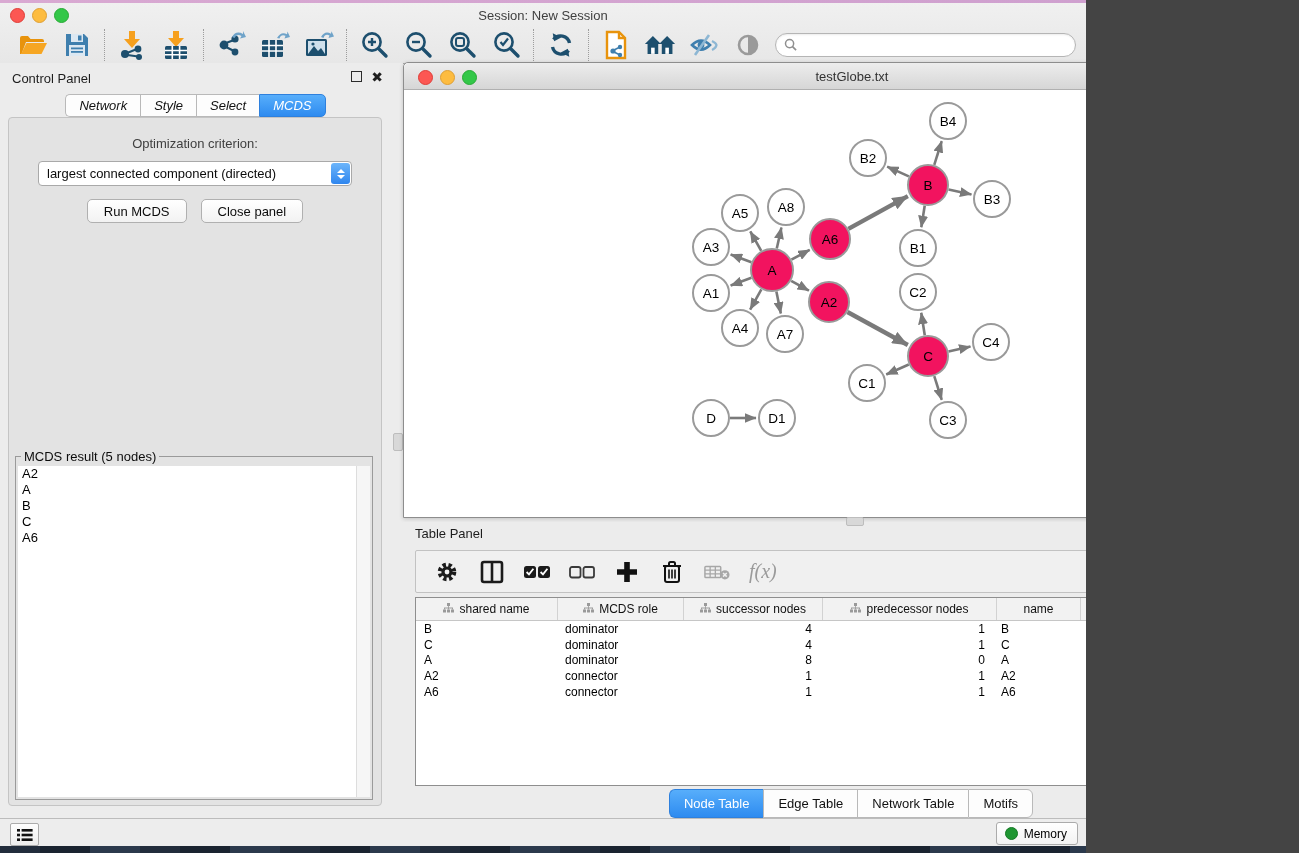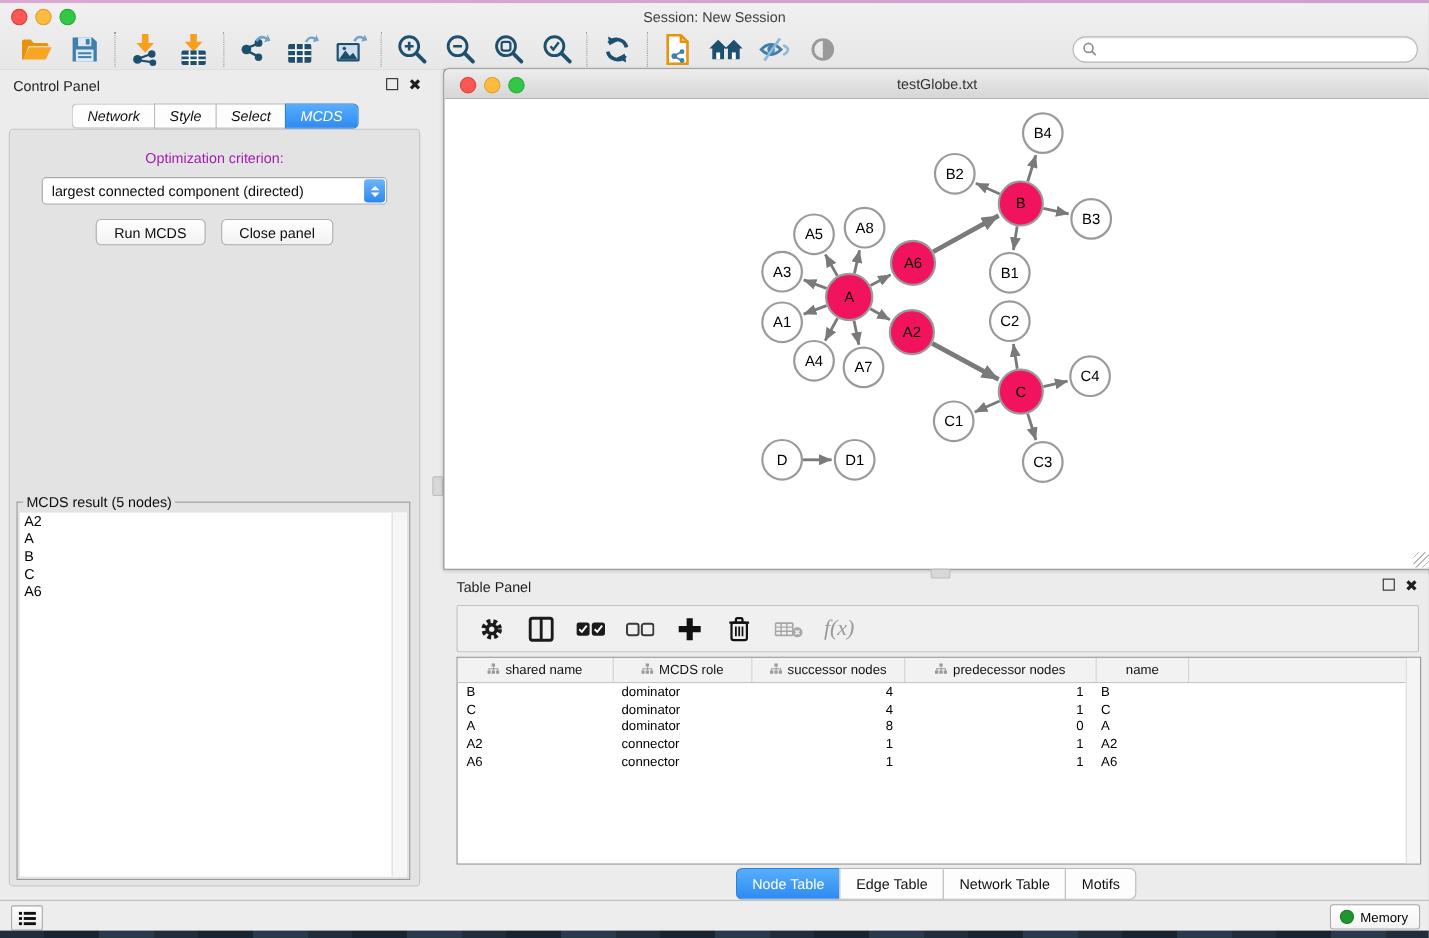--- a/index.html
+++ b/index.html
@@ -1,16 +1,16 @@
 <!DOCTYPE html>
 <html><head>
 <meta charset="utf-8">
 <style>
   html,body{margin:0;padding:0;background:#444;}
-  .screen{position:relative;width:1299px;height:853px;background:#ECECEC;
+  .screen{position:relative;width:1086px;height:853px;background:#ECECEC;
     font-family:"Liberation Sans","DejaVu Sans",sans-serif;overflow:hidden;
     -webkit-font-smoothing:antialiased;}
   
   .desktop-top{position:absolute;left:0;top:0;width:100%;height:3px;
     background:linear-gradient(90deg,#d9a9d2,#cfa0cf);}
   .chrome{position:absolute;left:0;top:3px;width:100%;height:60px;
     background:linear-gradient(#f0f0f0,#e7e7e7);border-bottom:1px solid #a9a9a9;}
   .traffic{position:absolute;left:10px;top:5px;display:flex;gap:7px;}
   .tl{width:13px;height:13px;border-radius:50%;}
   .tl.red{background:#fc5753;border:1px solid #df3e38;}
@@ -35,21 +35,21 @@
   .ico-float{width:9px;height:9px;border:1.6px solid #2b2b2b;display:inline-block;}
   .ico-close{font-size:14px;font-weight:bold;color:#1e1e1e;line-height:10px;}
   .ctrl-tabs{position:absolute;left:0;right:0;top:31px;display:flex;justify-content:center;}
   .ctab{font-size:13px;padding:3px 13px;background:#fdfdfd;border:1px solid #b9b9b9;
     border-right:none;color:#111;font-style:italic;}
   .ctab:first-child{border-top-left-radius:5px;border-bottom-left-radius:5px;}
   .ctab:last-child{border-right:1px solid #b9b9b9;border-top-right-radius:5px;border-bottom-right-radius:5px;}
   .ctab.active{background:linear-gradient(#57aefb,#2e8bf0);color:#fff;border-color:#2e80dd;}
   .ctrl-body{position:absolute;left:8px;right:9px;top:54px;bottom:12px;background:#e3e3e3;
     border:1px solid #c4c4c4;border-radius:4px;}
-  .opt-label{margin-top:18px;text-align:center;font-size:13px;color:#a21caf;}
+  .opt-label{margin-top:18px;text-align:center;font-size:13px;color:#404040;}
   .select-box{position:relative;margin:10px auto 0;width:312px;height:23px;background:#fff;
     border:1px solid #a9a9a9;border-radius:4px;display:flex;align-items:center;}
   .select-box .sel-text{font-size:13px;padding-left:8px;color:#0c0c0c;white-space:nowrap;}
   .sel-spin{position:absolute;right:1px;top:1px;bottom:1px;width:19px;border-radius:3px;
     background:linear-gradient(#6cb5fa,#2f86ef);display:flex;flex-direction:column;
     align-items:center;justify-content:center;gap:2px;}
   .chev{width:0;height:0;border-left:4px solid transparent;border-right:4px solid transparent;}
   .chev.up{border-bottom:4px solid #fff;}
   .chev.down{border-top:4px solid #fff;}
   .btn-row{display:flex;justify-content:center;gap:14px;margin-top:13px;}

